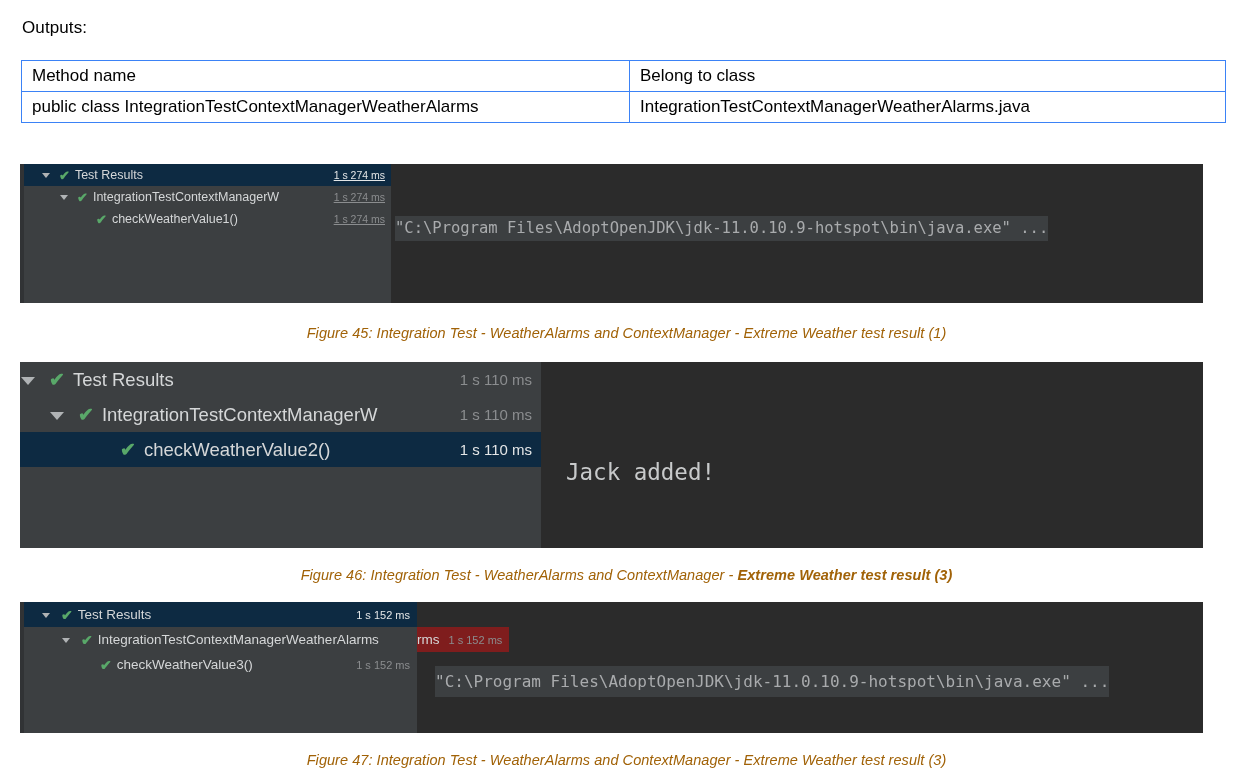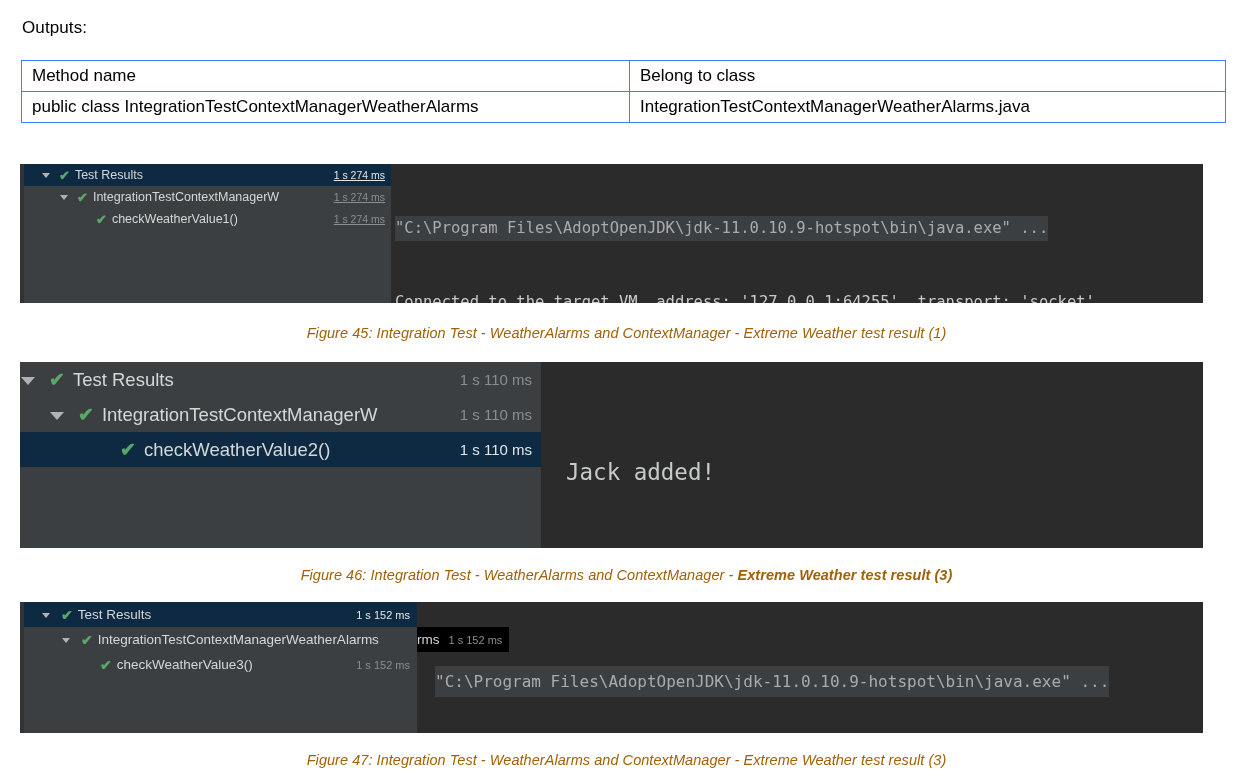--- a/index.html
+++ b/index.html
@@ -151,21 +151,21 @@
   #panel3 .arrow::after { border-width: 5px 4.5px 0 4.5px; margin-top: -2px; }
   #panel3 .check { font-size: 14px; margin-right: 5px; }
   #panel3 .rtime { right: 7px; font-size: 11px; }
   #panel3 .overflow-row {
     position: absolute;
     left: 397px;
     top: 25px;
     height: 25px;
     display: flex;
     align-items: center;
-    background: #000000;
+    background: #7f1d1d;
     z-index: 3;
     white-space: nowrap;
     padding-right: 7px;
   }
   #panel3 .overflow-row .rlabel { color: #d5d7d8; font-size: 13.5px; }
   #panel3 .overflow-row .ovtime { color: #8b8d8f; font-size: 11px; margin-left: 9px; }
   #panel3 .console { left: 397px; right: 0; font-size: 16px; line-height: 31px; padding-top: 2px; }
 
   
   .caption {
@@ -223,21 +223,20 @@
     </div>
     <div class="row">
       <span class="check" style="margin-left:72px">✔</span>
       <span class="rlabel">checkWeatherValue1()</span>
       <span class="rtime">1 s 274 ms</span>
     </div>
   </div>
 
   <div class="console">
     <div class="cline"><span class="cmdline">"C:\Program Files\AdoptOpenJDK\jdk-11.0.10.9-hotspot\bin\java.exe" ...</span></div>
-    <div class="cline">Connected to the target VM, address: '127.0.0.1:64255', transport: 'socket'</div>
     
     
     
   </div>
 </div>
 
 <div class="caption" id="cap1"><span>Figure 45: Integration Test - WeatherAlarms and ContextManager - Extreme Weather test result (1)</span></div>
 
 <div class="ide" id="panel2">
   <div class="tree">

